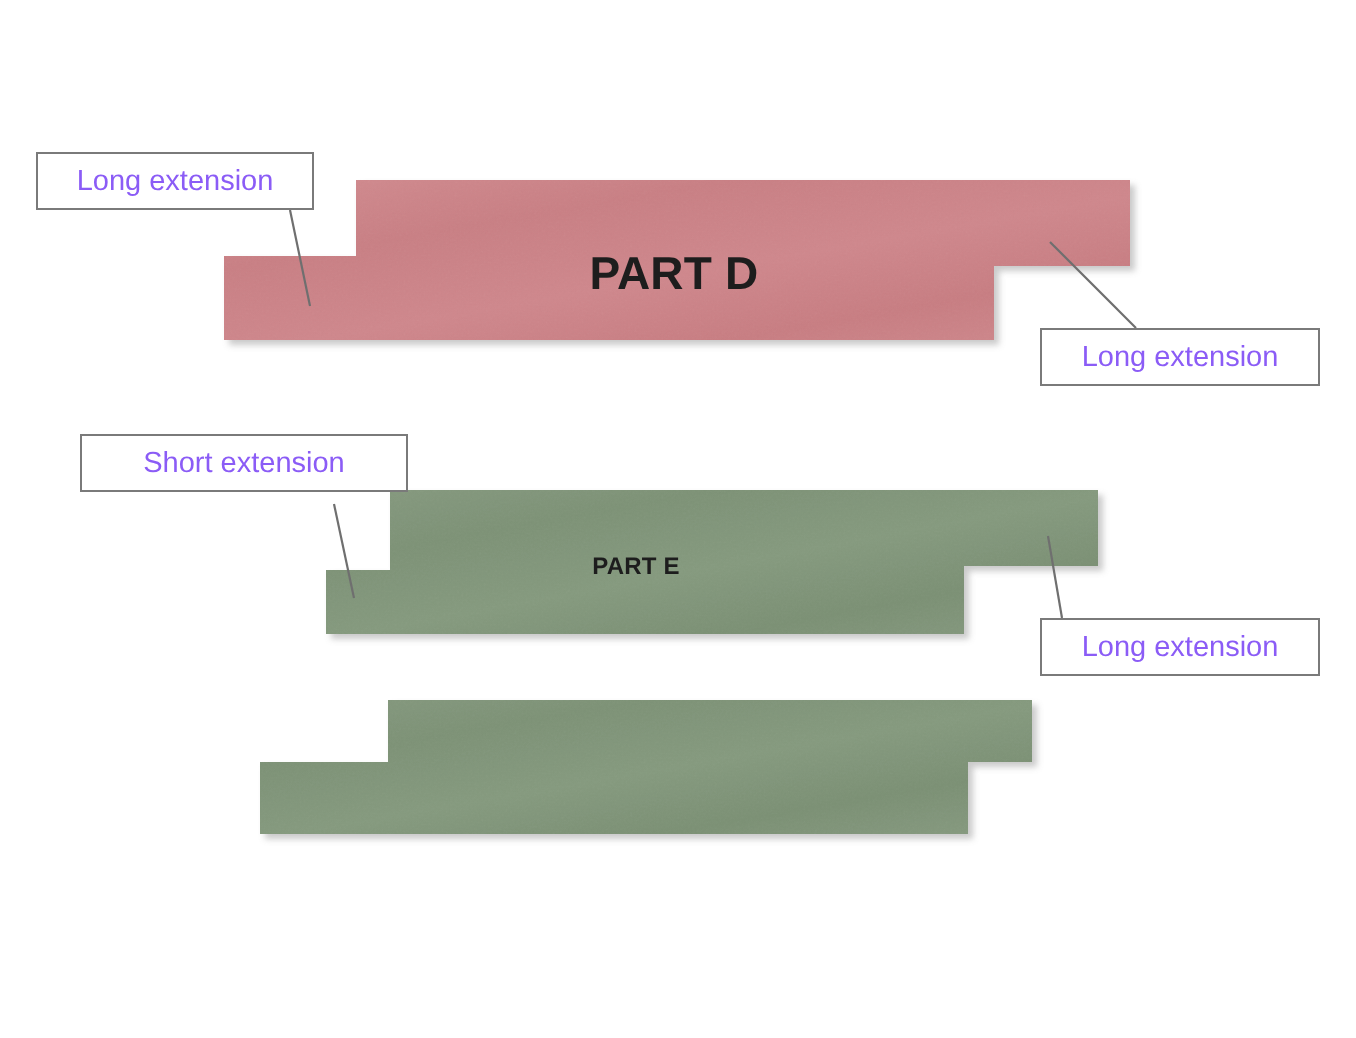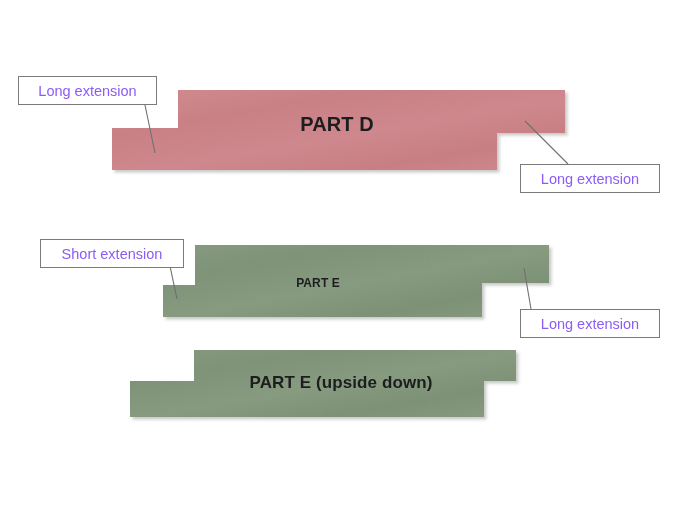--- a/index.html
+++ b/index.html
@@ -30,41 +30,41 @@
   
   .part-caption {
     position: absolute;
     font-weight: bold;
     color: #1d1d1d;
     white-space: nowrap;
     letter-spacing: 0.1px;
     transform: translate(-50%, -50%);
     pointer-events: none;
   }
-  #caption-part-d { left: 337px; top: 124px; font-size: 20px; }
+  #caption-part-d { left: 337px; top: 137px; font-size: 23px; }
   #caption-part-e { left: 318px; top: 283px; font-size: 12px; }
   #caption-part-e-ud { left: 341px; top: 383px; font-size: 17px; }
 
   
   .callout {
     position: absolute;
     box-sizing: border-box;
     background: #ffffff;
     border: 1px solid #7a7a7a;
     color: #8b5cf6;
     font-size: 14.5px;
     display: flex;
     align-items: center;
     justify-content: center;
     white-space: nowrap;
     z-index: 5;
   }
   #callout-d-left   { left: 18px;  top: 76px;  width: 139px; height: 29px; }
   #callout-d-right  { left: 520px; top: 164px; width: 140px; height: 29px; }
-  #callout-e-left   { left: 40px;  top: 239px; width: 144px; height: 29px; }
+  #callout-e-left   { left: 40px;  top: 217px; width: 164px; height: 29px; }
   #callout-e-right  { left: 520px; top: 309px; width: 140px; height: 29px; }
 
   #leaders { position: absolute; left: 0; top: 0; width: 678px; height: 519px; z-index: 4; }
 </style>
 </head>
 <body>
 
 <div id="stage">
 
   <svg id="shapes-layer" viewBox="0 0 678 519" width="678" height="519" xmlns="http://www.w3.org/2000/svg">
@@ -116,21 +116,20 @@
     <line x1="145" y1="105" x2="155" y2="153" stroke="#6f6f6f" stroke-width="1.1"></line>
     <line x1="568" y1="164" x2="525" y2="121" stroke="#6f6f6f" stroke-width="1.1"></line>
     <line x1="167" y1="252" x2="177" y2="299" stroke="#6f6f6f" stroke-width="1.1"></line>
     <line x1="531" y1="309" x2="524" y2="268" stroke="#6f6f6f" stroke-width="1.1"></line>
   </svg>
 
   <div class="part-caption" id="caption-part-d">PART D</div>
 
   <div class="part-caption" id="caption-part-e">PART E</div>
 
-  <div class="part-caption" id="caption-part-e-ud">PART E (upside down)</div>
 
   <div class="callout" id="callout-d-left">Long extension</div>
 
   <div class="callout" id="callout-d-right">Long extension</div>
 
   <div class="callout" id="callout-e-left">Short extension</div>
 
   <div class="callout" id="callout-e-right">Long extension</div>
 
 </div>

